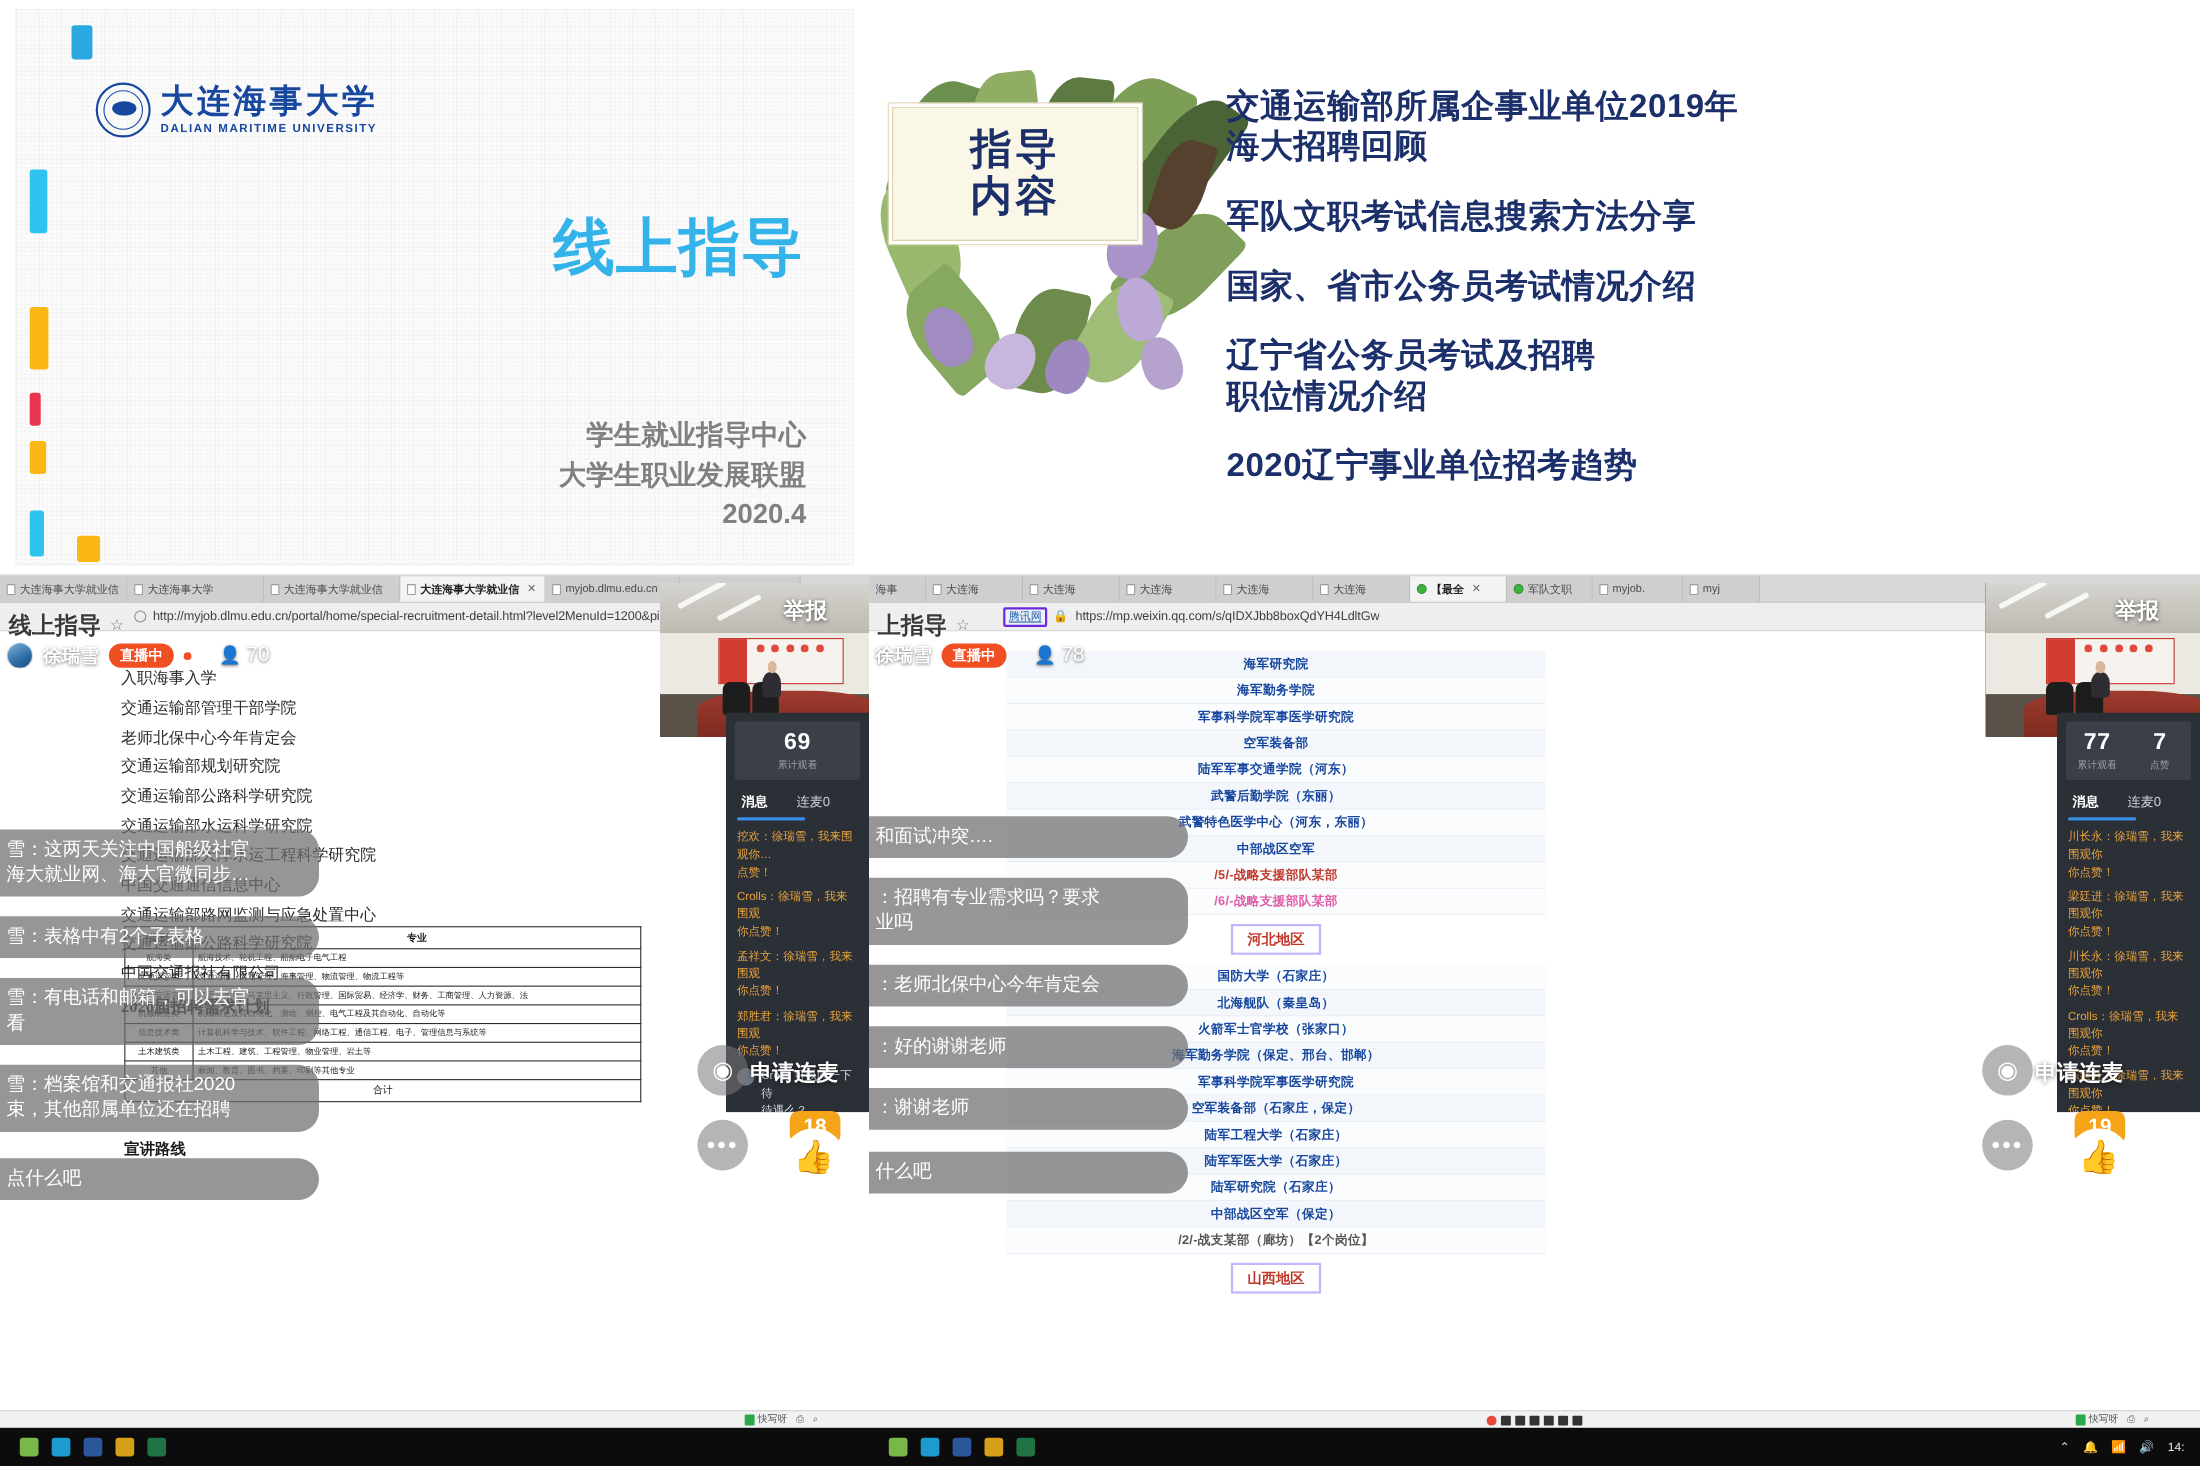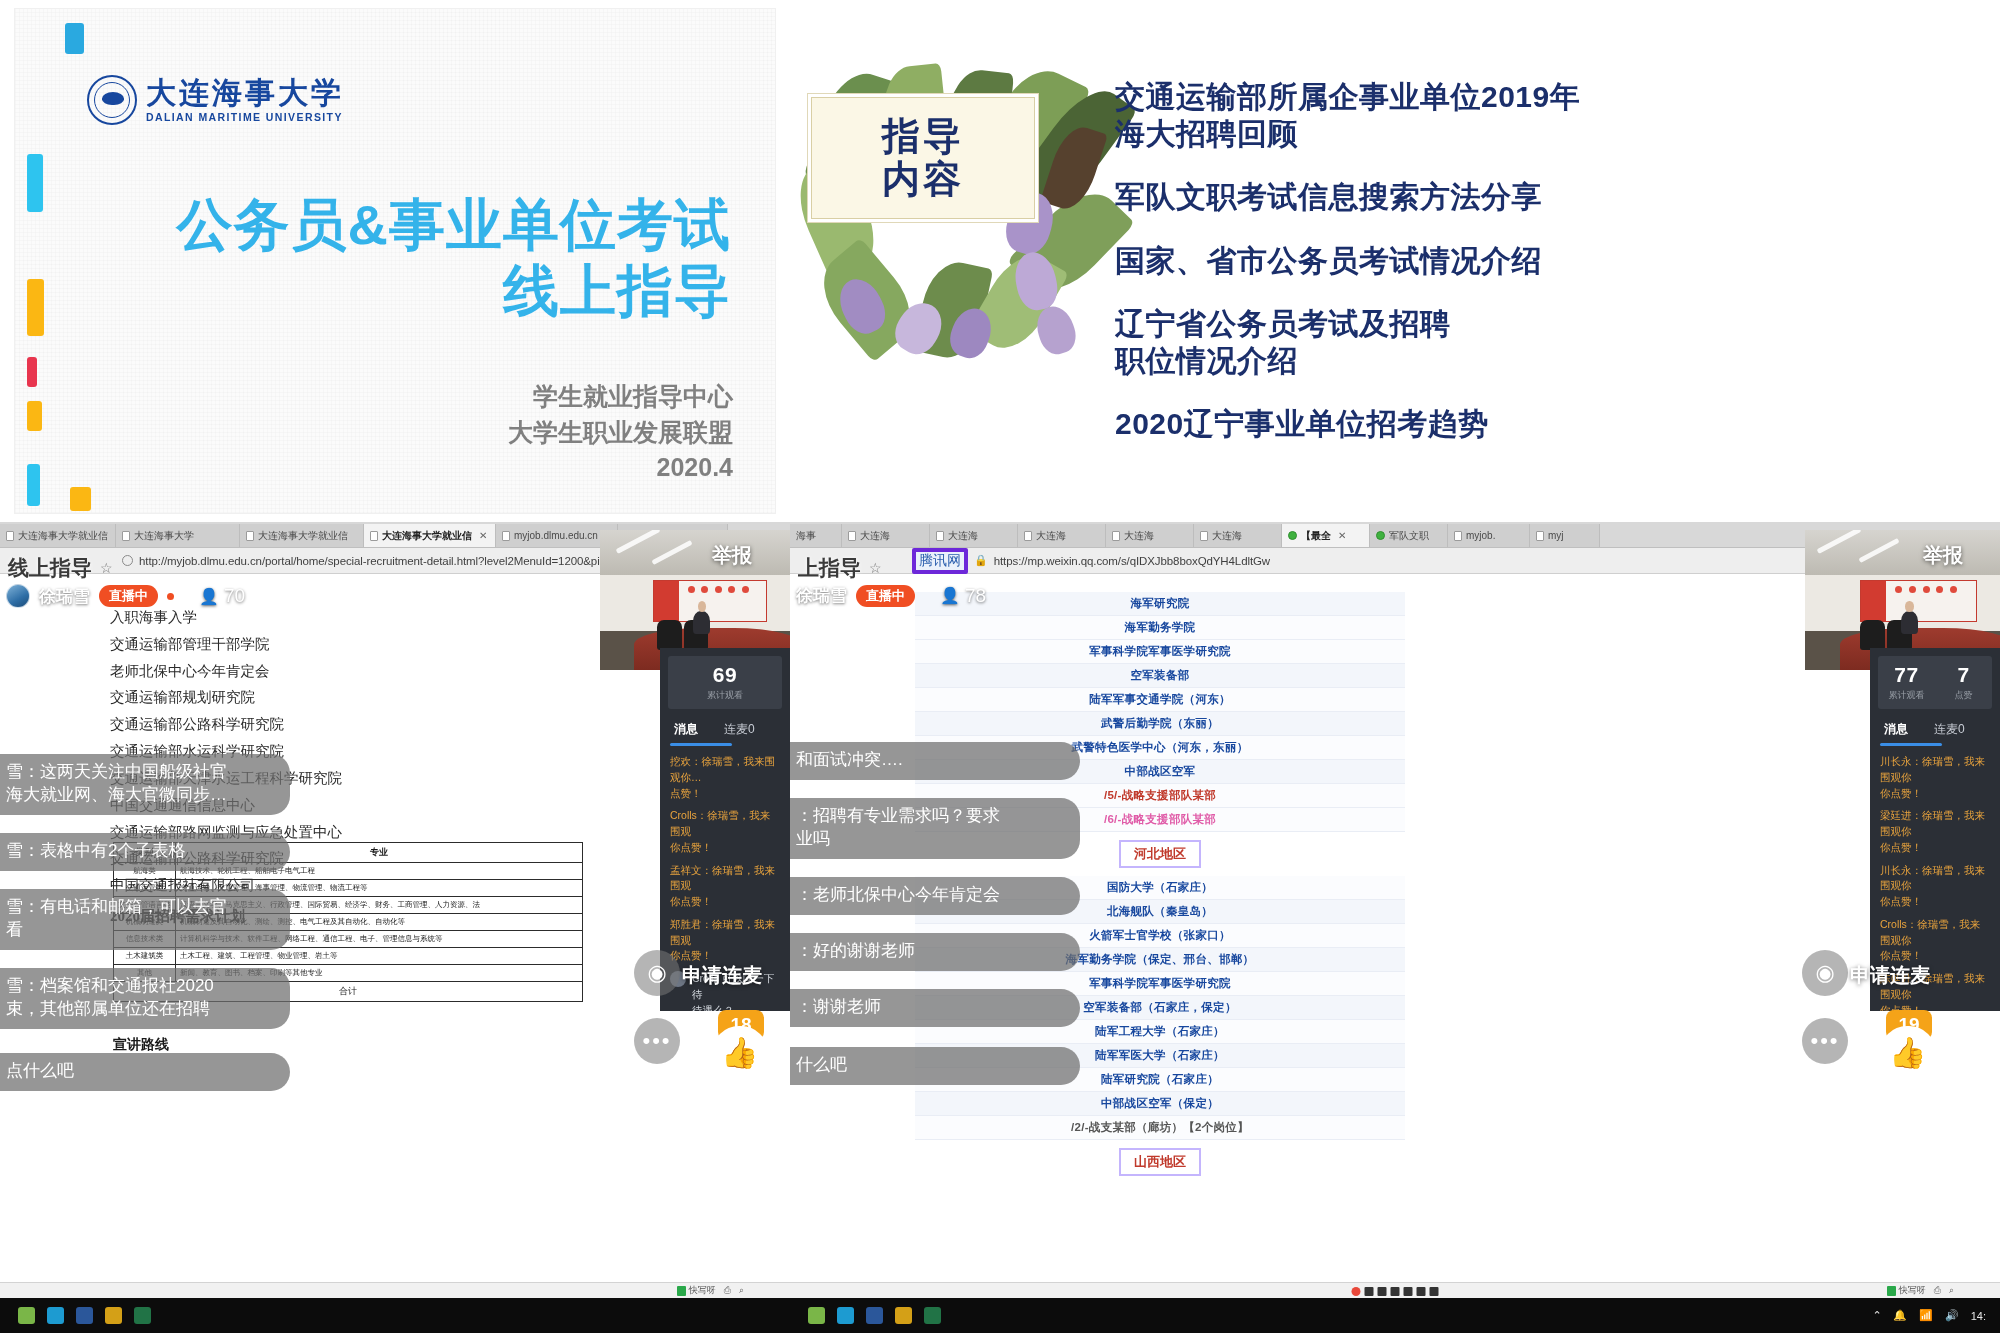--- a/index.html
+++ b/index.html
@@ -129,22 +129,22 @@
     position:absolute; left:0; top:26px; right:0; height:26px;
     background:#eeeeee; display:flex; align-items:center; gap:6px;
     padding:0 8px; border-bottom:1px solid #cfcfcf;
   }
   .url-globe {
     width:11px; height:11px; border-radius:50%;
     border:1.5px solid #8a8a8a; flex:none;
   }
   .url-lock { color:#1a8a3c; font-size:11px; }
   .url-badge {
-    font-size:14px; color:#2b5fae; border:4px solid #6d28d9;
-    background:#eaf1fb; padding:0px 3px; border-radius:2px; white-space:nowrap;
+    font-size:10px; color:#2b5fae; border:2px solid #6d28d9;
+    background:#eaf1fb; padding:0px 3px; border-radius:2px; white-space:nowrap;text-decoration:underline;
   }
   .url-text {
     font-size:11.5px; color:#3f3f3f; white-space:nowrap; overflow:hidden;
     letter-spacing:-0.1px;
   }
   .url-pill {
     margin-left:auto; background:#2aa84a; color:#fff; font-size:10px;
     padding:2px 7px; border-radius:2px; white-space:nowrap; flex:none;
   }
 
@@ -369,21 +369,20 @@
 
       <div class="logo-wrap">
         <div class="logo-seal"></div>
         <div>
           <div class="logo-text-cn">大连海事大学</div>
           <div class="logo-text-en">DALIAN MARITIME UNIVERSITY</div>
         </div>
       </div>
 
       <div class="s1-title">
-        <div>公务员&amp;事业单位考试</div>
         <div>线上指导</div>
       </div>
 
       <div class="s1-sub">
         <div>学生就业指导中心</div>
         <div>大学生职业发展联盟</div>
         <div class="s1-date">2020.4</div>
       </div>
     </div>
   </div>

